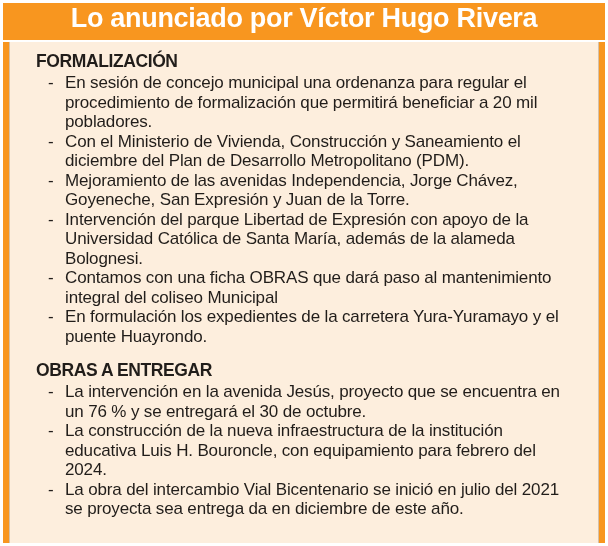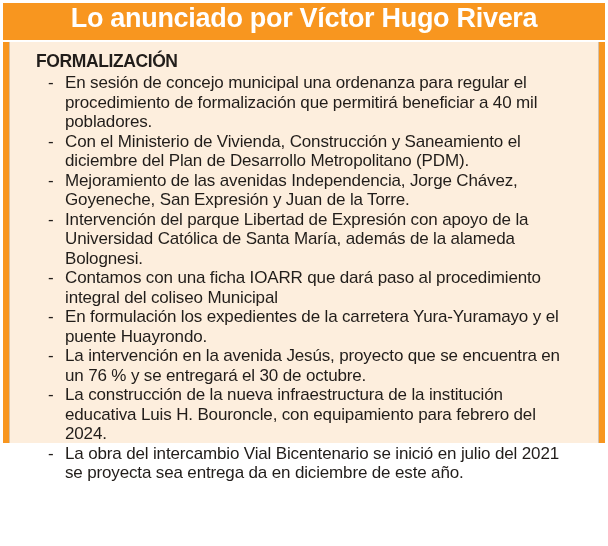--- a/index.html
+++ b/index.html
@@ -20,21 +20,21 @@
   }
   .page-title {
     margin: 0;
     font-size: 27px;
     font-weight: 800;
     letter-spacing: -0.3px;
   }
 
   .content {
     margin-top: 2px;
-    height: 401px;
+    height: 501px;
     box-sizing: border-box;
     padding: 9px 18px 0 27px;
     border-left: 6px solid;
     border-right: 6px solid;
     box-shadow: inset 1px 0 0 rgba(90,60,20,0.25), inset -1px 0 0 rgba(90,60,20,0.25);
   }
 
   .section-heading {
     margin: 14px 0 1px 0;
     font-size: 17.5px;
@@ -60,49 +60,50 @@
 <div class="frame">
   <header class="banner" style="background: rgb(248, 150, 31);">
     <h1 class="page-title" style="color: rgb(255, 255, 255);">Lo anunciado por Víctor Hugo Rivera</h1>
   </header>
   <main class="content" style="background: rgb(253, 238, 221); border-left-color: rgb(248, 150, 31); border-right-color: rgb(248, 150, 31); color: rgb(33, 29, 26);">
       <section>
         <h2 class="section-heading">FORMALIZACIÓN</h2>
         <ul class="items">
           <li class="item">
             <span class="bullet-dash">-</span>
-            <span class="item-text">En sesión de concejo municipal una ordenanza para regular el procedimiento de formalización que permitirá beneficiar a 40 mil pobladores.</span>
+            <span class="item-text">En sesión de concejo municipal una ordenanza para regular el procedimiento de formalización que permitirá beneficiar a 20 mil pobladores.</span>
           </li>
           <li class="item">
             <span class="bullet-dash">-</span>
             <span class="item-text">Con el Ministerio de Vivienda, Construcción y Saneamiento el diciembre del Plan de Desarrollo Metropolitano (PDM).</span>
           </li>
         </ul>
       </section>
       <section>
         <ul class="items">
           <li class="item">
             <span class="bullet-dash">-</span>
             <span class="item-text">Mejoramiento de las avenidas Independencia, Jorge Chávez, Goyeneche, San Expresión y Juan de la Torre.</span>
           </li>
           <li class="item">
             <span class="bullet-dash">-</span>
             <span class="item-text">Intervención del parque Libertad de Expresión con apoyo de la Universidad Católica de Santa María, además de la alameda Bolognesi.</span>
           </li>
           <li class="item">
             <span class="bullet-dash">-</span>
-            <span class="item-text">Contamos con una ficha IOARR que dará paso al procedimiento integral del coliseo Municipal</span>
+            <span class="item-text">Contamos con una ficha OBRAS que dará paso al mantenimiento integral del coliseo Municipal</span>
           </li>
           <li class="item">
             <span class="bullet-dash">-</span>
             <span class="item-text">En formulación los expedientes de la carretera Yura-Yuramayo y el puente Huayrondo.</span>
           </li>
         </ul>
       </section>
       <section>
+        <h2 class="section-heading">OBRAS A ENTREGAR</h2>
         <ul class="items">
           <li class="item">
             <span class="bullet-dash">-</span>
             <span class="item-text">La intervención en la avenida Jesús, proyecto que se encuentra en un 76 % y se entregará el 30 de octubre.</span>
           </li>
           <li class="item">
             <span class="bullet-dash">-</span>
             <span class="item-text">La construcción de la nueva infraestructura de la institución educativa Luis H. Bouroncle, con equipamiento para febrero del 2024.</span>
           </li>
           <li class="item">

